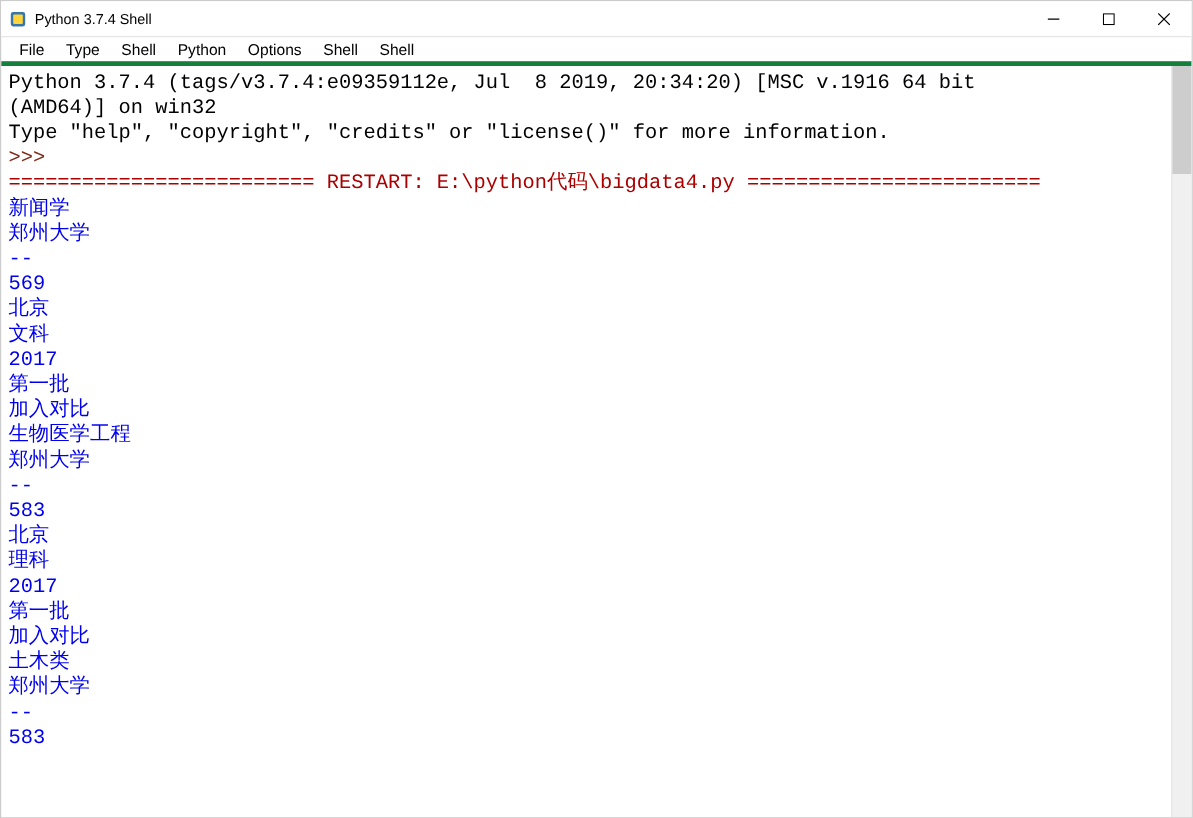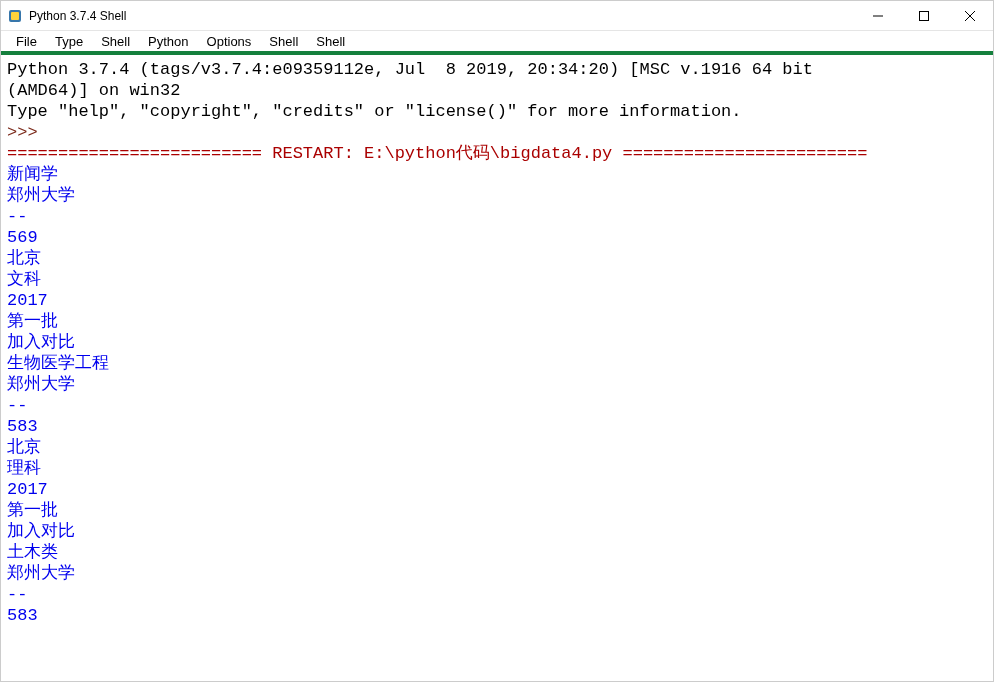--- a/index.html
+++ b/index.html
@@ -62,21 +62,20 @@
       font-size: 13px;
     }
     .menu-item {
       padding: 2px 9px;
       cursor: pointer;
     }
     .content-wrapper {
       display: flex;
       height: calc(100% - 54px);
       position: relative;
-      flex-direction: column;
     }
     .content {
       flex: 1;
       padding: 4px 6px;
       font-family: "Courier New", monospace;
       font-size: 17px;
       line-height: 21px;
       white-space: pre;
       color: #000;
       overflow: hidden;

